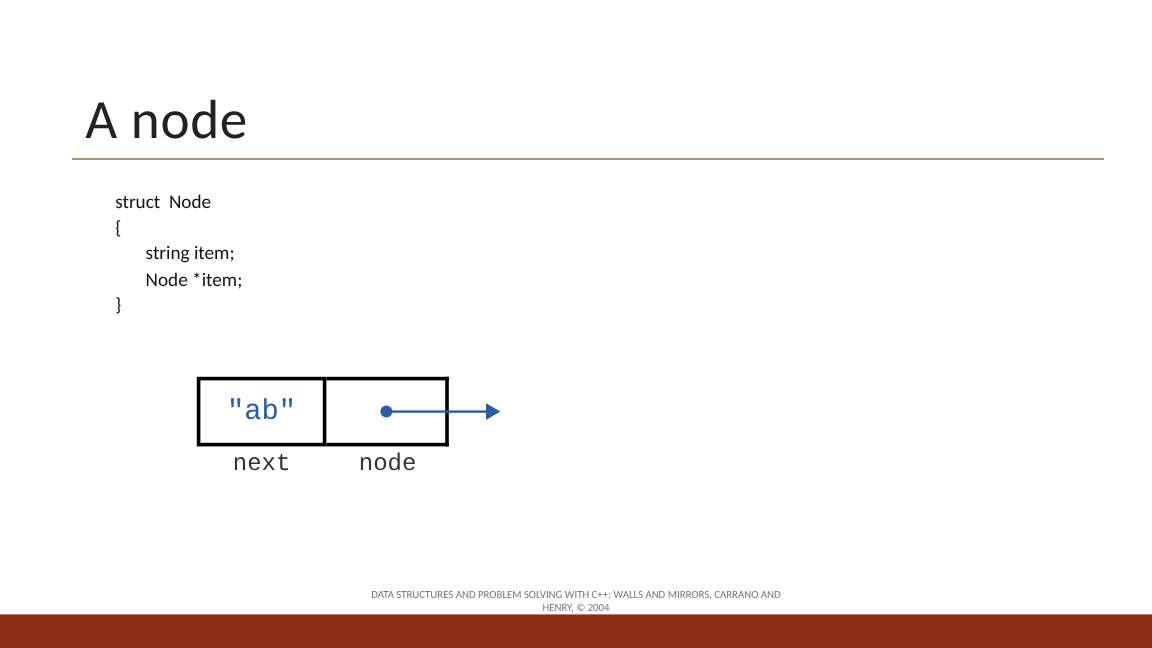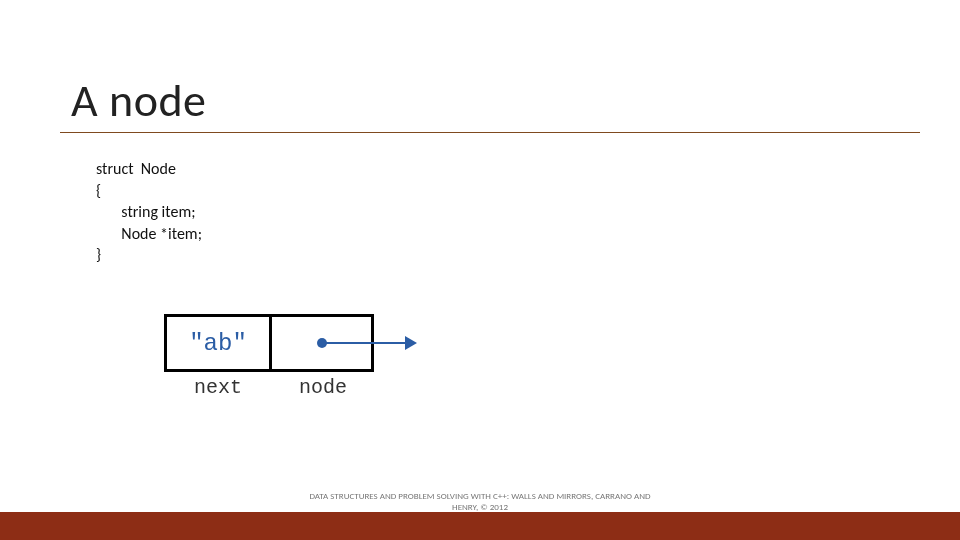--- a/index.html
+++ b/index.html
@@ -159,17 +159,17 @@
       </div>
     </div>
     <div class="labels">
       <div class="lab item">next</div>
       <div class="lab next">node</div>
     </div>
   </div>
 
   <div class="footer-text">
     <span>DATA STRUCTURES AND PROBLEM SOLVING WITH C++: WALLS AND MIRRORS, CARRANO AND</span><br>
-    <span>HENRY, ©  2012</span>
+    <span>HENRY, ©  2004</span>
   </div>
   <div class="footer-band"></div>
 
 </div>
 
 </body></html>

